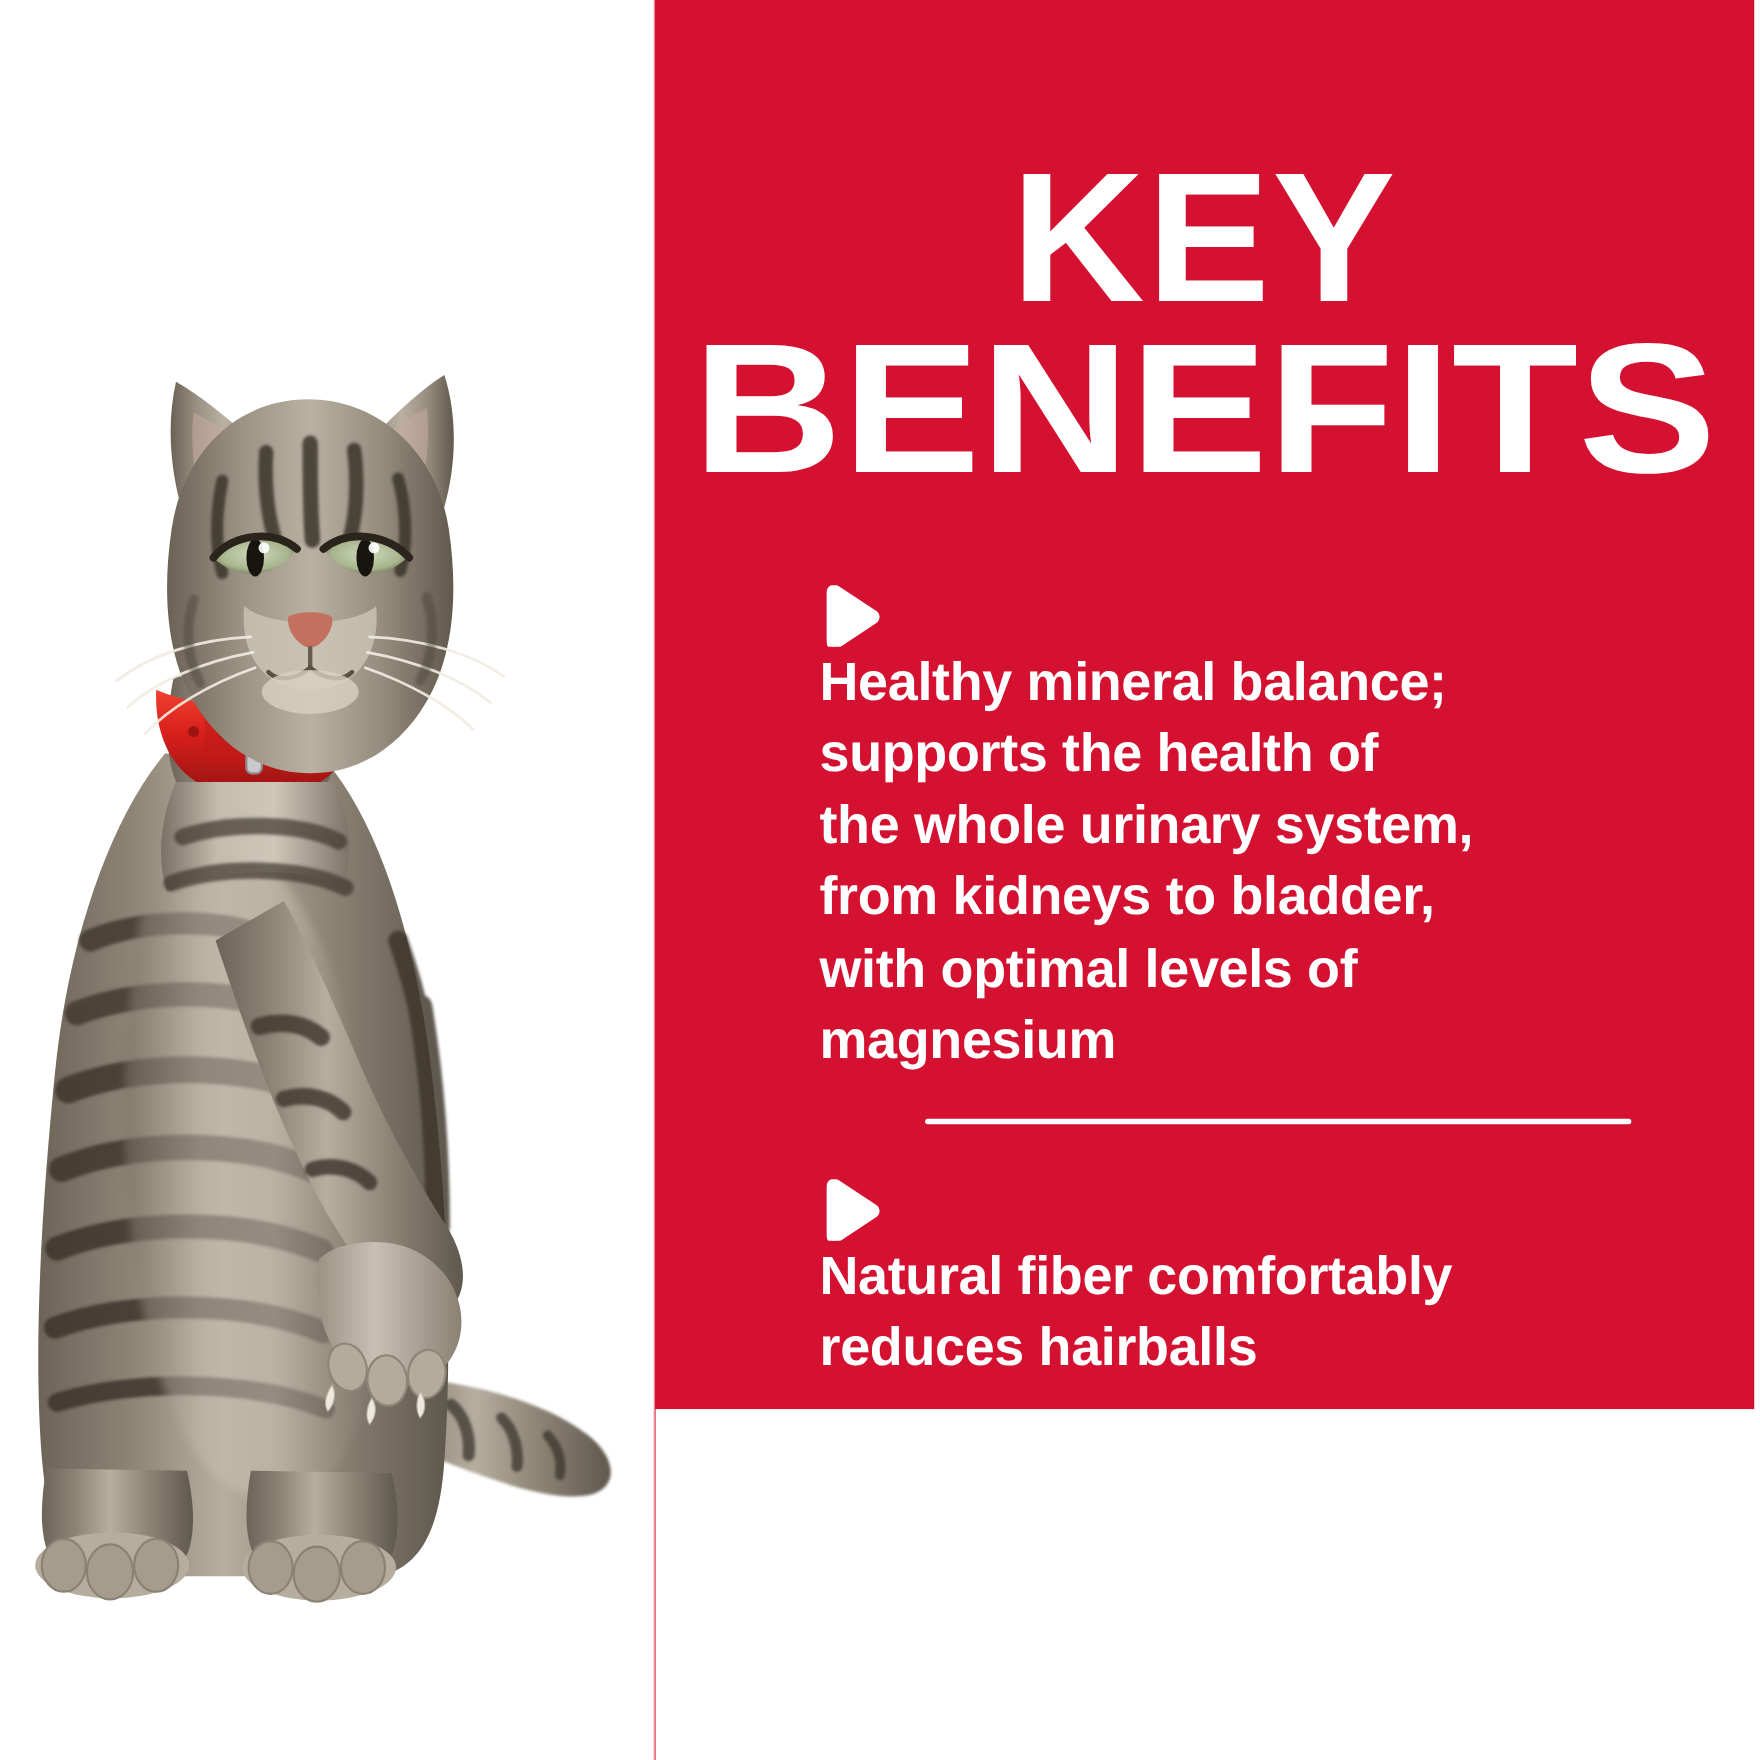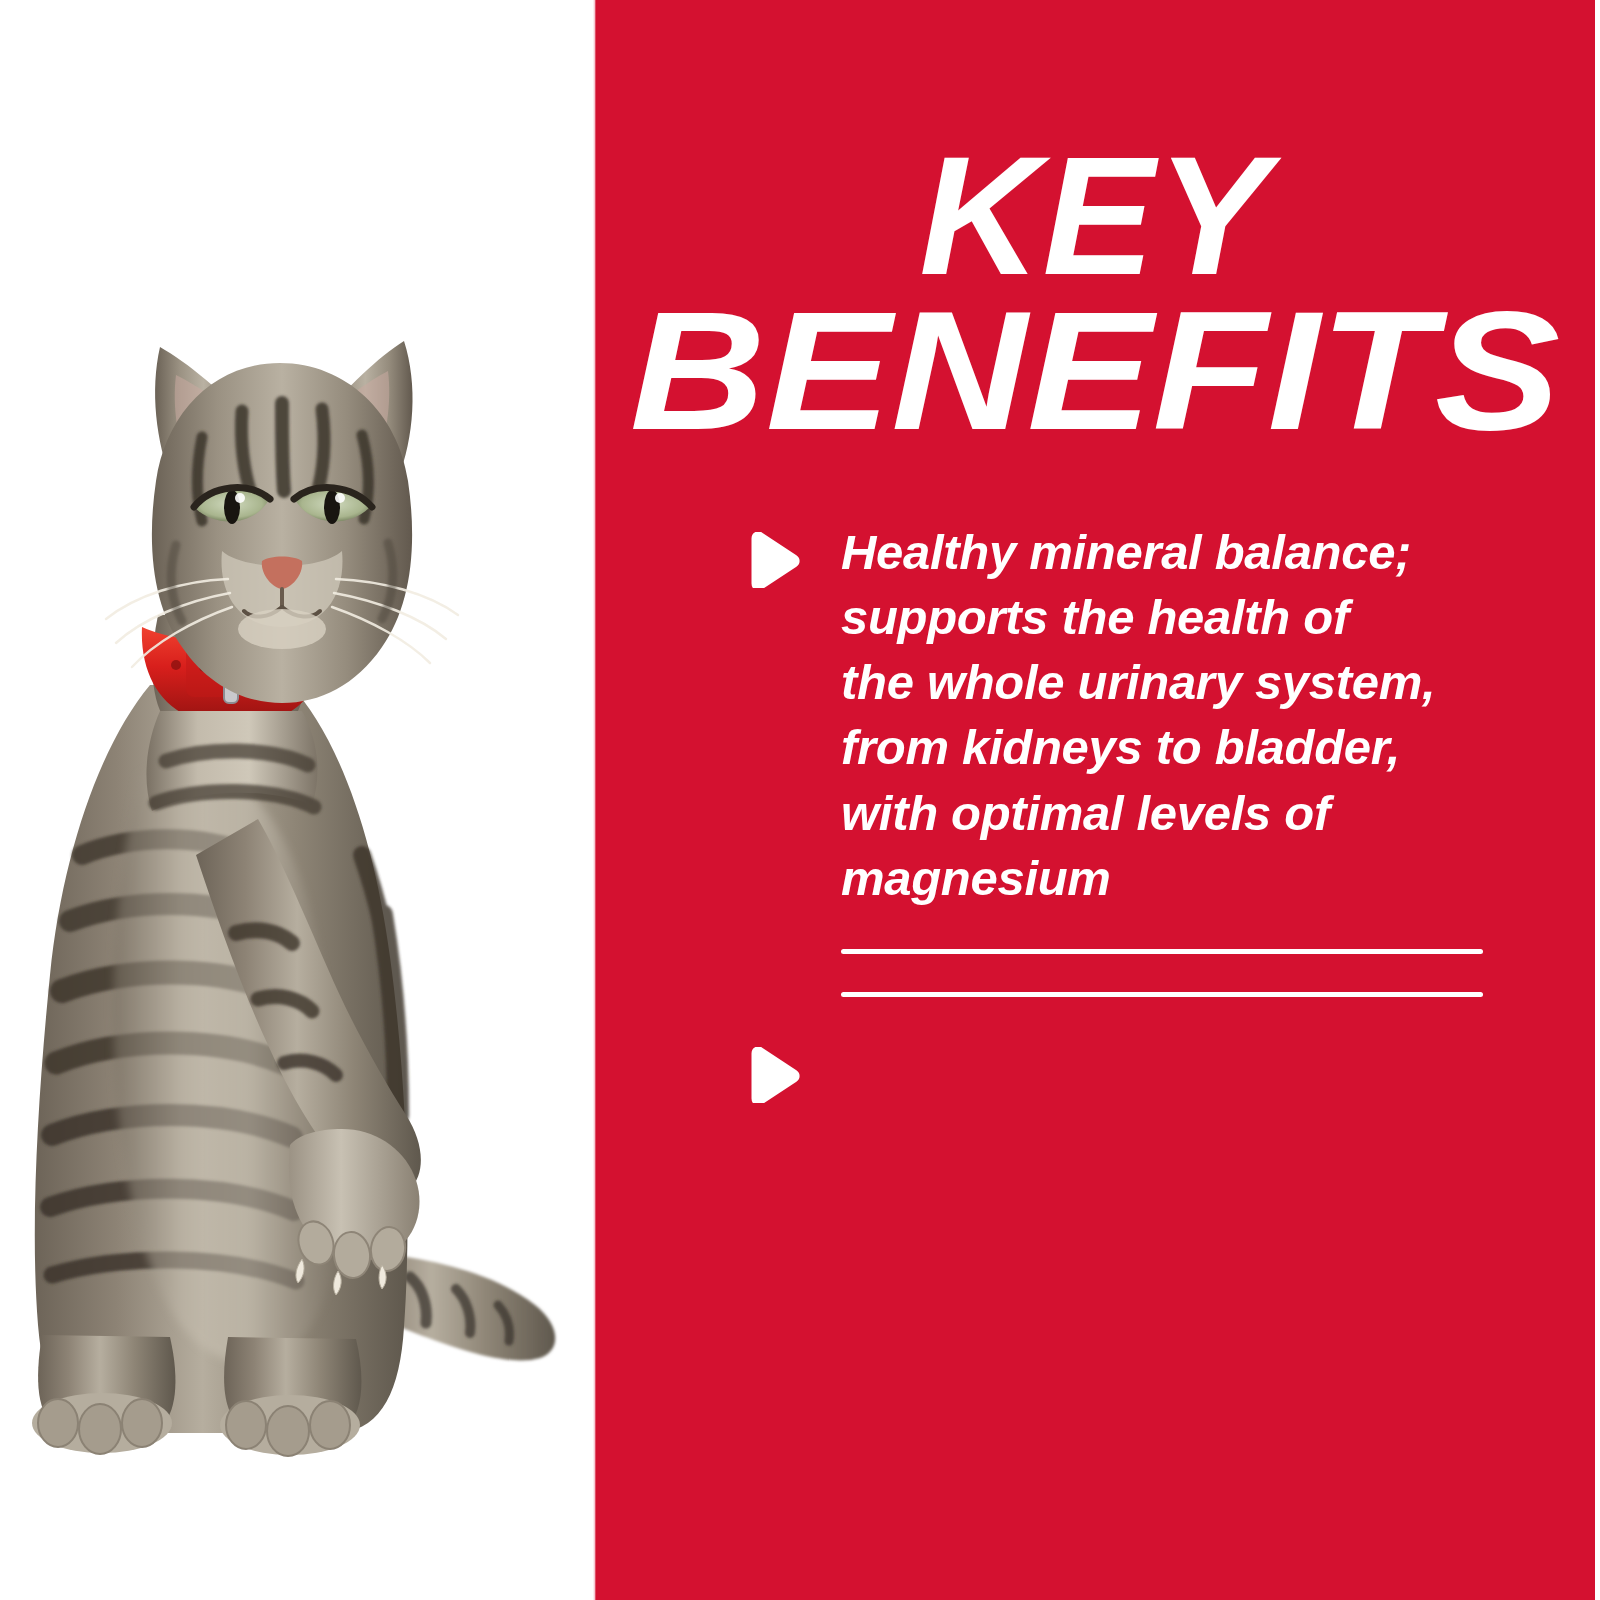--- a/index.html
+++ b/index.html
@@ -33,23 +33,22 @@
     width: 600px;
     height: 1260px;
   }
 
   
   #benefits-panel {
     position: absolute;
     left: 595px;
     top: 0;
     width: 1000px;
-    height: 1600px;
+    height: 1281px;
     background: #D41130;
-    font-style: italic;
   }
   #edge-strip {
     position: absolute;
     left: 1595px;
     top: 0;
     width: 5px;
     height: 1600px;
     background: #ffffff;
   }
   #seam {
@@ -90,20 +89,21 @@
   #benefit-list {
     position: absolute;
     left: 150px;
     top: 520px;
     width: 800px;
   }
   .benefit-row {
     position: relative;
     display: flex;
     align-items: flex-start;
+    flex-direction: column;
   }
   .bullet-arrow {
     flex: 0 0 auto;
     width: 56px;
     height: 56px;
     margin-top: 12px;
     margin-right: 40px;
   }
   .benefit-text {
     flex: 1 1 auto;
@@ -352,20 +352,27 @@
         <div class="benefit-text">Healthy mineral balance;
 supports the health of
 the whole urinary system,
 from kidneys to bladder,
 with optimal levels of
 magnesium</div>
       </div>
 
       <div class="divider"></div>
 
+      <div class="benefit-row">
+        <svg class="bullet-arrow" viewBox="0 0 56 56">
+          <path d="M9,6.5 C9,2.6 12.6,0.6 15.8,2.8 L50,25.4 C52.8,27.3 52.8,30.7 50,32.6 L15.8,55.2 C12.6,57.4 9,55.4 9,51.5 Z" fill="#ffffff" stroke="#ffffff" stroke-width="5" stroke-linejoin="round"></path>
+        </svg>
+        <div class="benefit-text">Natural fiber comfortably
+reduces hairballs</div>
+      </div>
 
       <div class="divider"></div>
 
       <div class="benefit-row">
         <svg class="bullet-arrow" viewBox="0 0 56 56">
           <path d="M9,6.5 C9,2.6 12.6,0.6 15.8,2.8 L50,25.4 C52.8,27.3 52.8,30.7 50,32.6 L15.8,55.2 C12.6,57.4 9,55.4 9,51.5 Z" fill="#ffffff" stroke="#ffffff" stroke-width="5" stroke-linejoin="round"></path>
         </svg>
       </div>
 
     </div>

